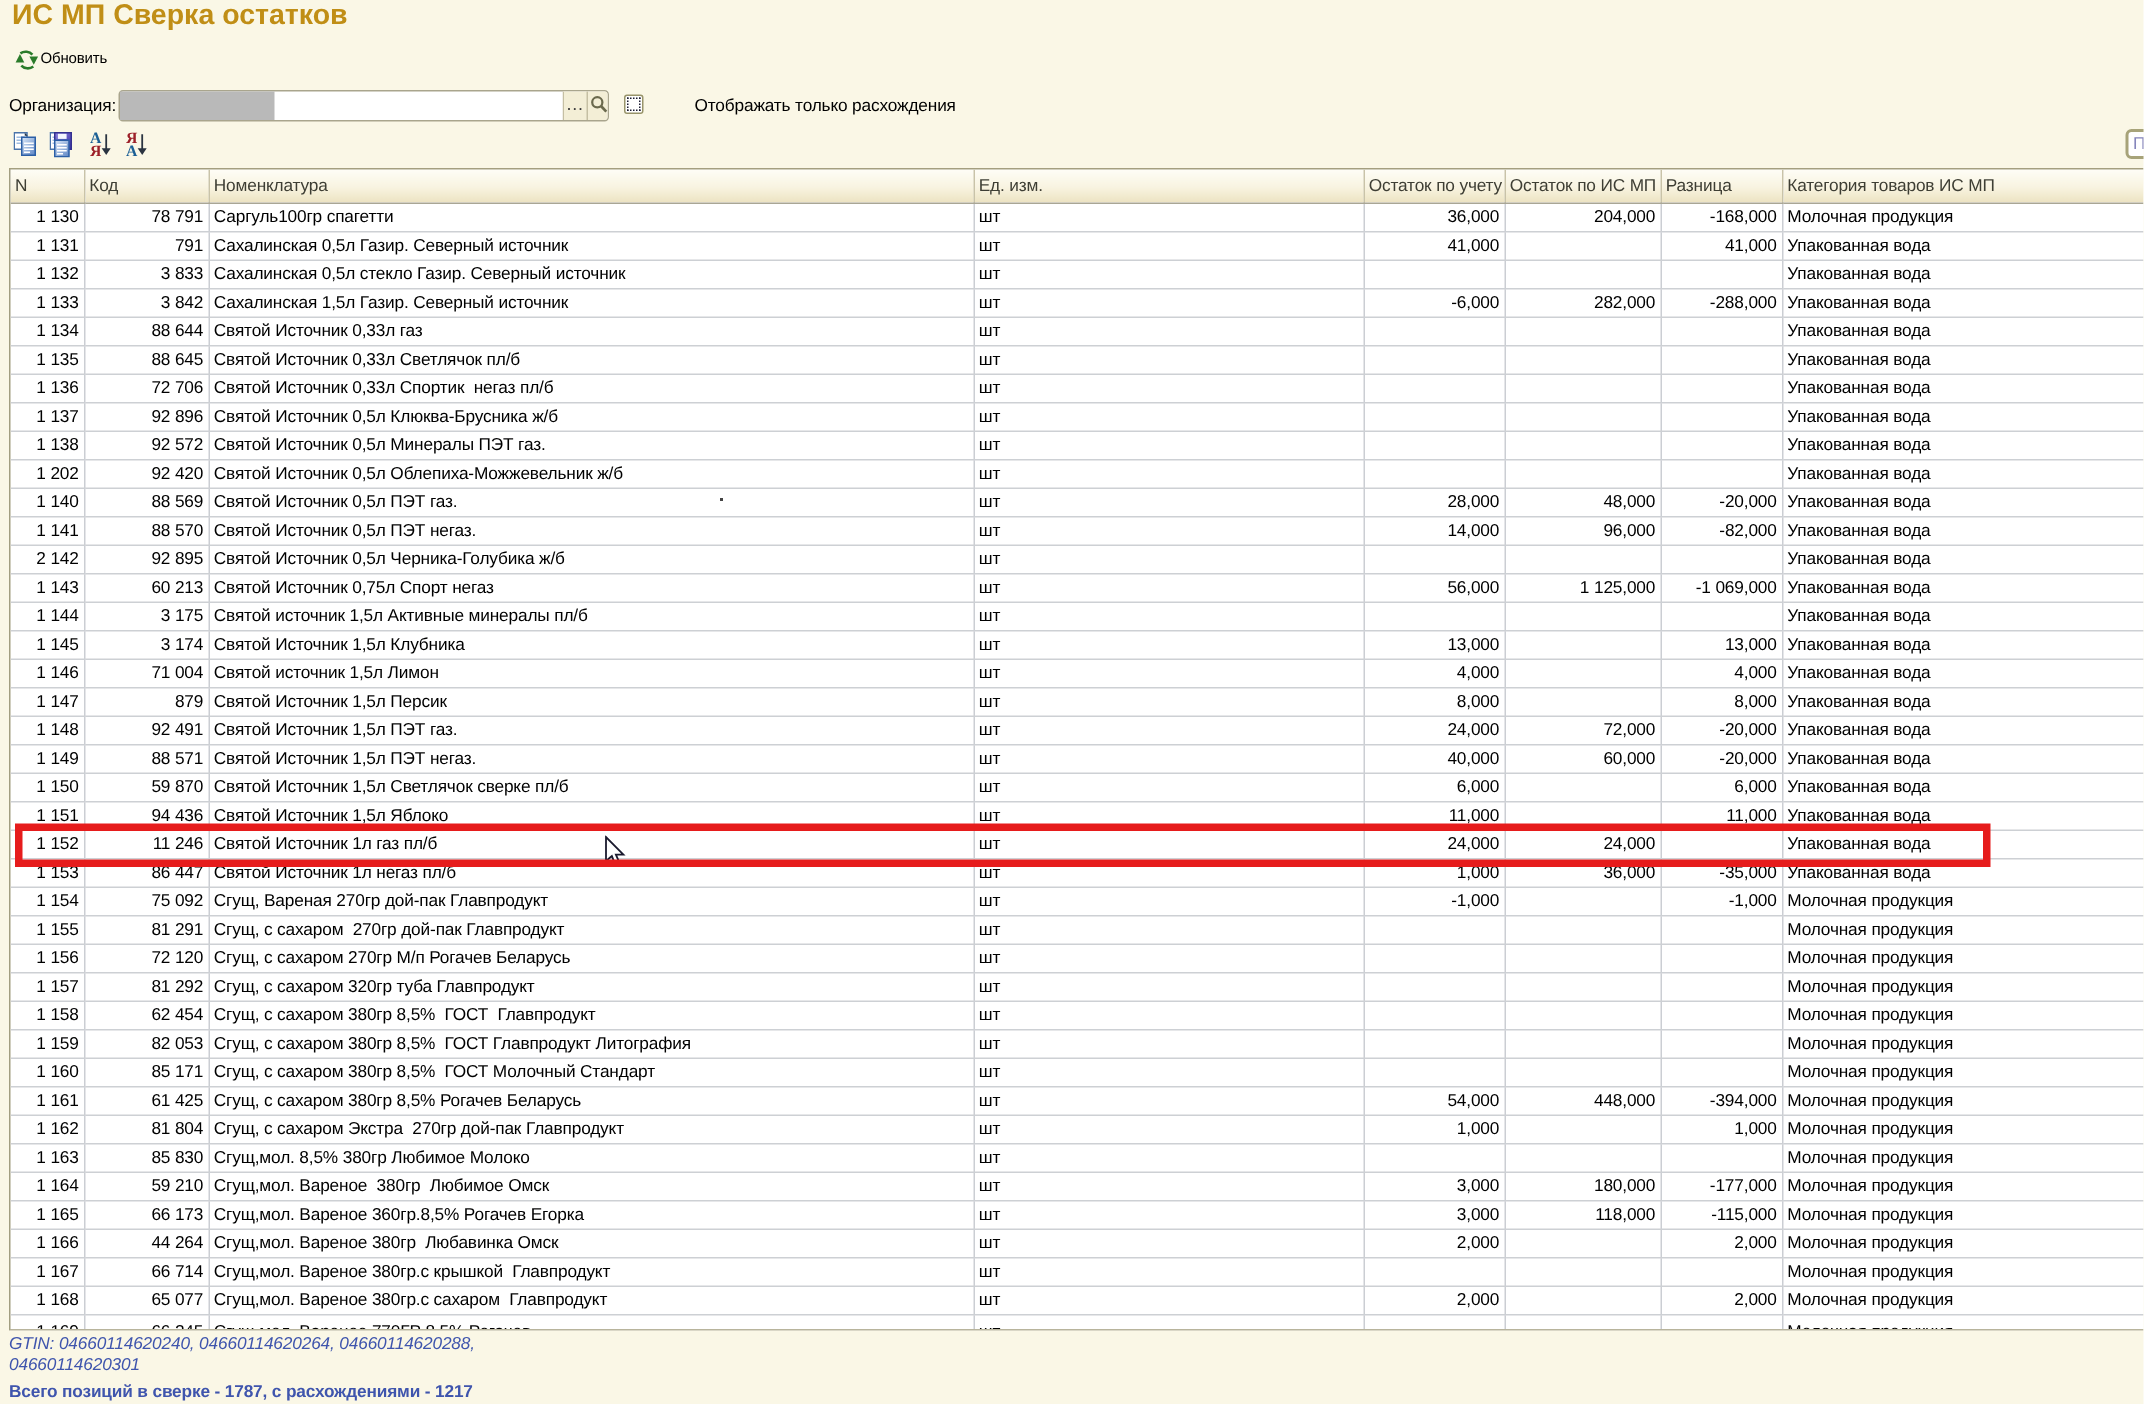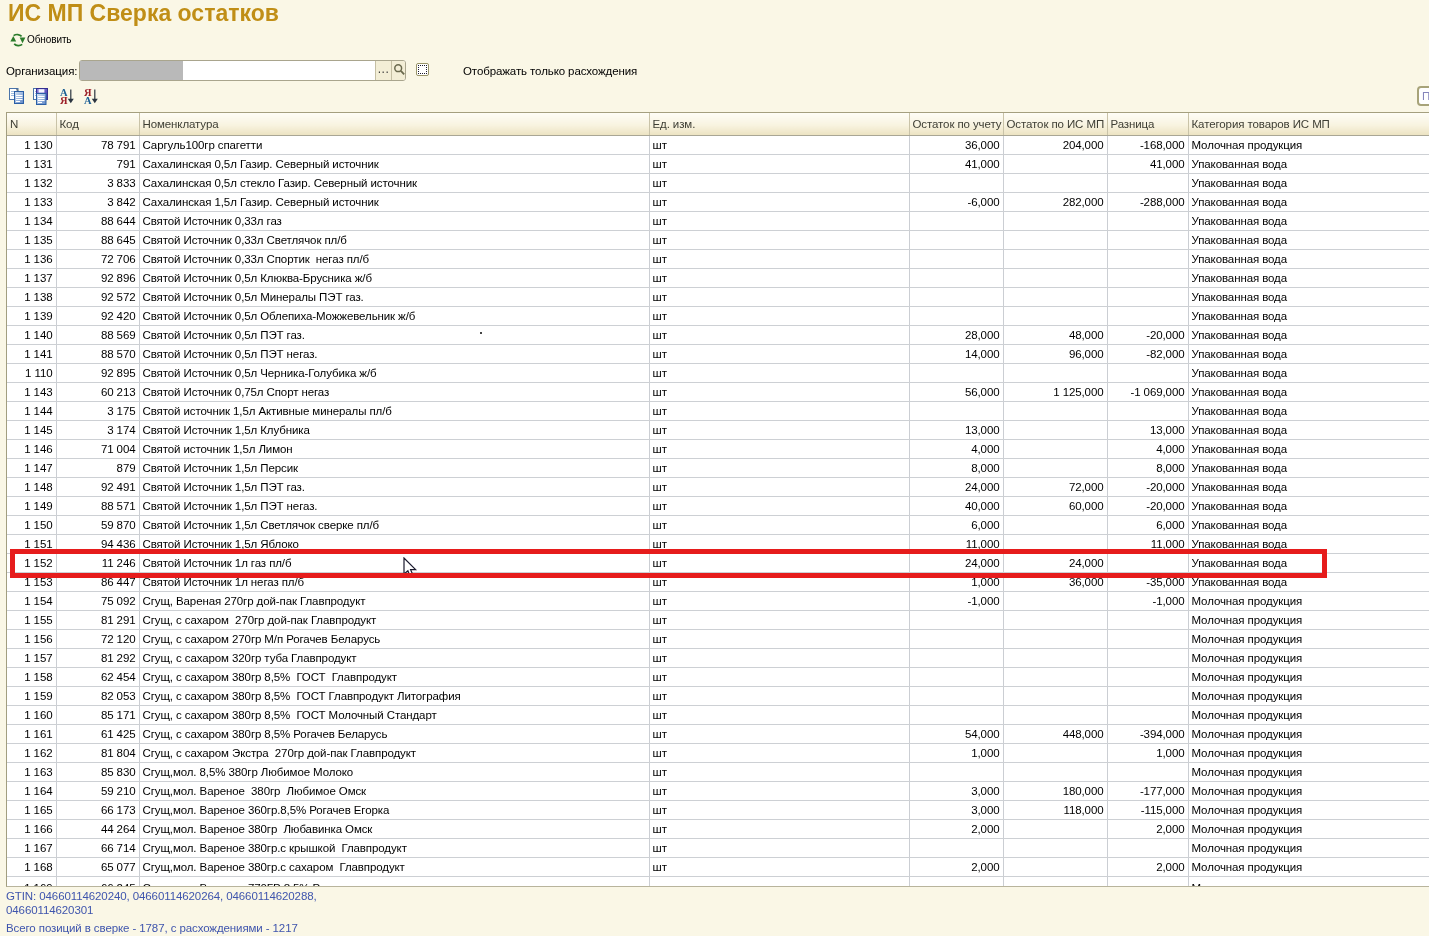--- a/index.html
+++ b/index.html
@@ -1,17 +1,17 @@
 <!DOCTYPE html>
 <html><head><meta charset="utf-8">
 <style>
 *{margin:0;padding:0;box-sizing:border-box;}
 html,body{width:1429px;height:936px;overflow:hidden;}
 body{background:#faf7e6;font-family:"Liberation Sans",sans-serif;position:relative;font-size:11.5px;letter-spacing:-0.1px;}
-#title{position:absolute;left:8px;top:0px;font-size:23px;font-weight:bold;color:#c08e16;letter-spacing:0px;}
+#title{position:absolute;left:8px;top:0px;font-size:19px;font-weight:bold;color:#c08e16;letter-spacing:0px;}
 #refresh{position:absolute;left:10px;top:33px;height:14px;}
 #refresh span{position:absolute;left:17px;top:1px;font-size:10px;color:#000;}
 #orglabel{position:absolute;left:6px;top:65px;font-size:11.5px;color:#000;}
 #orgbox{position:absolute;left:79px;top:60px;width:327px;height:21px;background:#fff;border:1px solid #a9a58d;border-radius:3px;}
 #orgredact{position:absolute;left:0px;top:0px;width:103px;height:19px;background:#b9b9b9;}
 #btns{position:absolute;right:0;top:0;width:30px;height:19px;background:#f3eed6;border-left:1px solid #c5bfa3;border-radius:0 2px 2px 0;}
 #dots{position:absolute;left:0;top:0;width:16px;height:19px;font-size:12px;color:#3a3a3a;text-align:center;line-height:17px;border-right:1px solid #c5bfa3;letter-spacing:0.5px;}
 #chk{position:absolute;left:416px;top:63px;width:13px;height:13px;background:#fff;border:1px solid #98946a;border-radius:2px;}
 #chk::after{content:"";position:absolute;left:1px;top:1px;right:1px;bottom:1px;border:1px dotted #1a1a30;}
 #chklabel{position:absolute;left:433px;top:65px;font-size:11.5px;color:#000;margin-left:30px;}
@@ -218,21 +218,21 @@
           <td class="r">1 138</td>
           <td class="r">92 572</td>
           <td>Святой Источник 0,5л Минералы ПЭТ газ.</td>
           <td>шт</td>
           <td class="r"></td>
           <td class="r"></td>
           <td class="r"></td>
           <td>Упакованная вода</td>
         </tr>
 <tr>
-          <td class="r">1 139</td>
+          <td class="r">1 202</td>
           <td class="r">92 420</td>
           <td>Святой Источник 0,5л Облепиха-Можжевельник ж/б</td>
           <td>шт</td>
           <td class="r"></td>
           <td class="r"></td>
           <td class="r"></td>
           <td>Упакованная вода</td>
         </tr>
 <tr>
           <td class="r">1 140</td>
@@ -248,21 +248,21 @@
           <td class="r">1 141</td>
           <td class="r">88 570</td>
           <td>Святой Источник 0,5л ПЭТ негаз.</td>
           <td>шт</td>
           <td class="r">14,000</td>
           <td class="r">96,000</td>
           <td class="r">-82,000</td>
           <td>Упакованная вода</td>
         </tr>
 <tr>
-          <td class="r">1 110</td>
+          <td class="r">2 142</td>
           <td class="r">92 895</td>
           <td>Святой Источник 0,5л Черника-Голубика ж/б</td>
           <td>шт</td>
           <td class="r"></td>
           <td class="r"></td>
           <td class="r"></td>
           <td>Упакованная вода</td>
         </tr>
 <tr>
           <td class="r">1 143</td>
@@ -535,14 +535,14 @@
           <td>Молочная продукция</td>
         </tr>
 </tbody>
     </table>
 </div>
 <div id="dotart"></div>
 <svg id="cursor" width="15" height="22" viewBox="0 0 15 22">
 <path d="M1 1 L1 17 L4.9 13.7 L7.2 19.4 L10 18.2 L7.6 12.7 L12.6 12.7 Z" fill="#fff" stroke="#1a1a2e" stroke-width="1.2"></path>
 </svg>
 <div id="redbox"></div>
-<div class="ftr" style="top:890px;">GTIN: 04660114620240, 04660114620264, 04660114620288,<br>04660114620301</div>
-<div class="ftr" style="top:922px;">Всего позиций в сверке - 1787, с расхождениями - 1217</div>
+<div class="ftr" style="top:890px;font-style:italic;">GTIN: 04660114620240, 04660114620264, 04660114620288,<br>04660114620301</div>
+<div class="ftr" style="top:922px;font-weight:bold;">Всего позиций в сверке - 1787, с расхождениями - 1217</div>
 
 </body></html>

